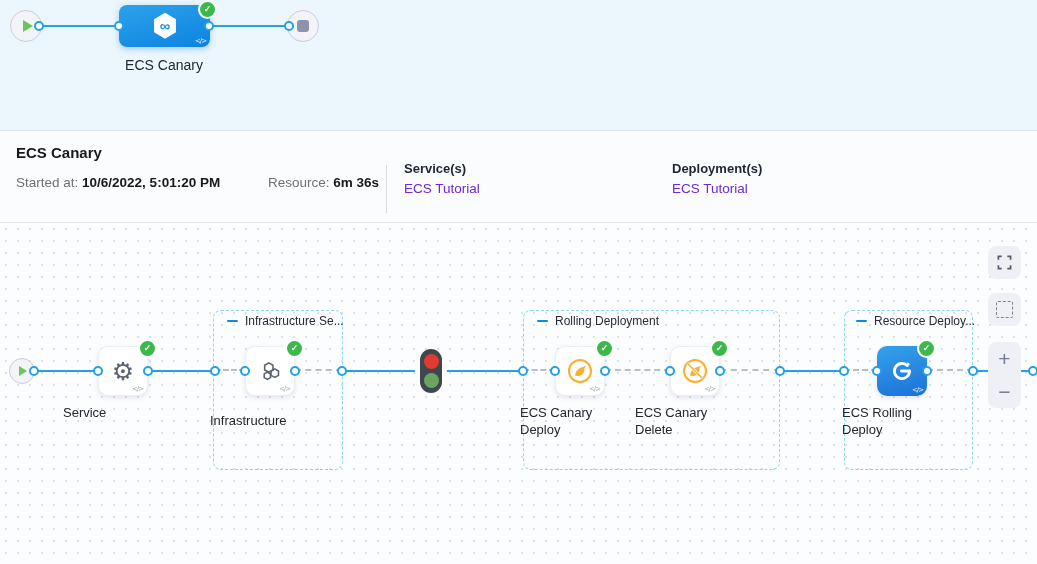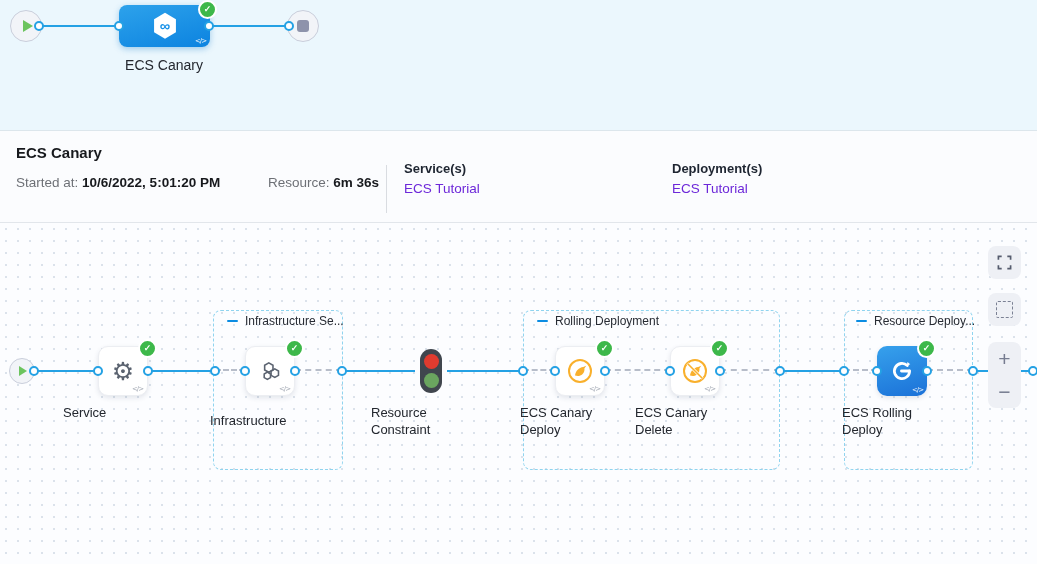--- a/index.html
+++ b/index.html
@@ -166,22 +166,20 @@
       </svg>
       <div class="code-glyph glyph-icon">&lt;/&gt;</div>
     </div>
     <div class="badge" style="left:285px;top:116px;">✓</div>
     <div class="node-label" style="left:210px;top:189px;">Infrastructure</div>
 
     <div class="traffic">
       <div class="light red"></div>
       <div class="light green"></div>
     </div>
-    <div class="node-label" style="left:371px;top:181px;">Resource
-Constraint</div>
 
     <div class="card" style="left:555px;top:123px;">
       <svg width="28" height="28" viewBox="0 0 28 28">
         <circle cx="14" cy="14" r="11" stroke="#f9b02c" stroke-width="2" fill="none"></circle>
         <path fill="#f9b02c" d="M9 18.5c.8-5 3.8-8 8.2-8.6l3-1.2-1.8 2.9c.6 3.5-1.8 6.8-5.4 7.3-1.5.2-3-.1-4-.4z"></path>
       </svg>
       <div class="code-glyph glyph-icon">&lt;/&gt;</div>
     </div>
     <div class="badge" style="left:595px;top:116px;">✓</div>
     <div class="node-label" style="left:520px;top:181px;">ECS Canary

